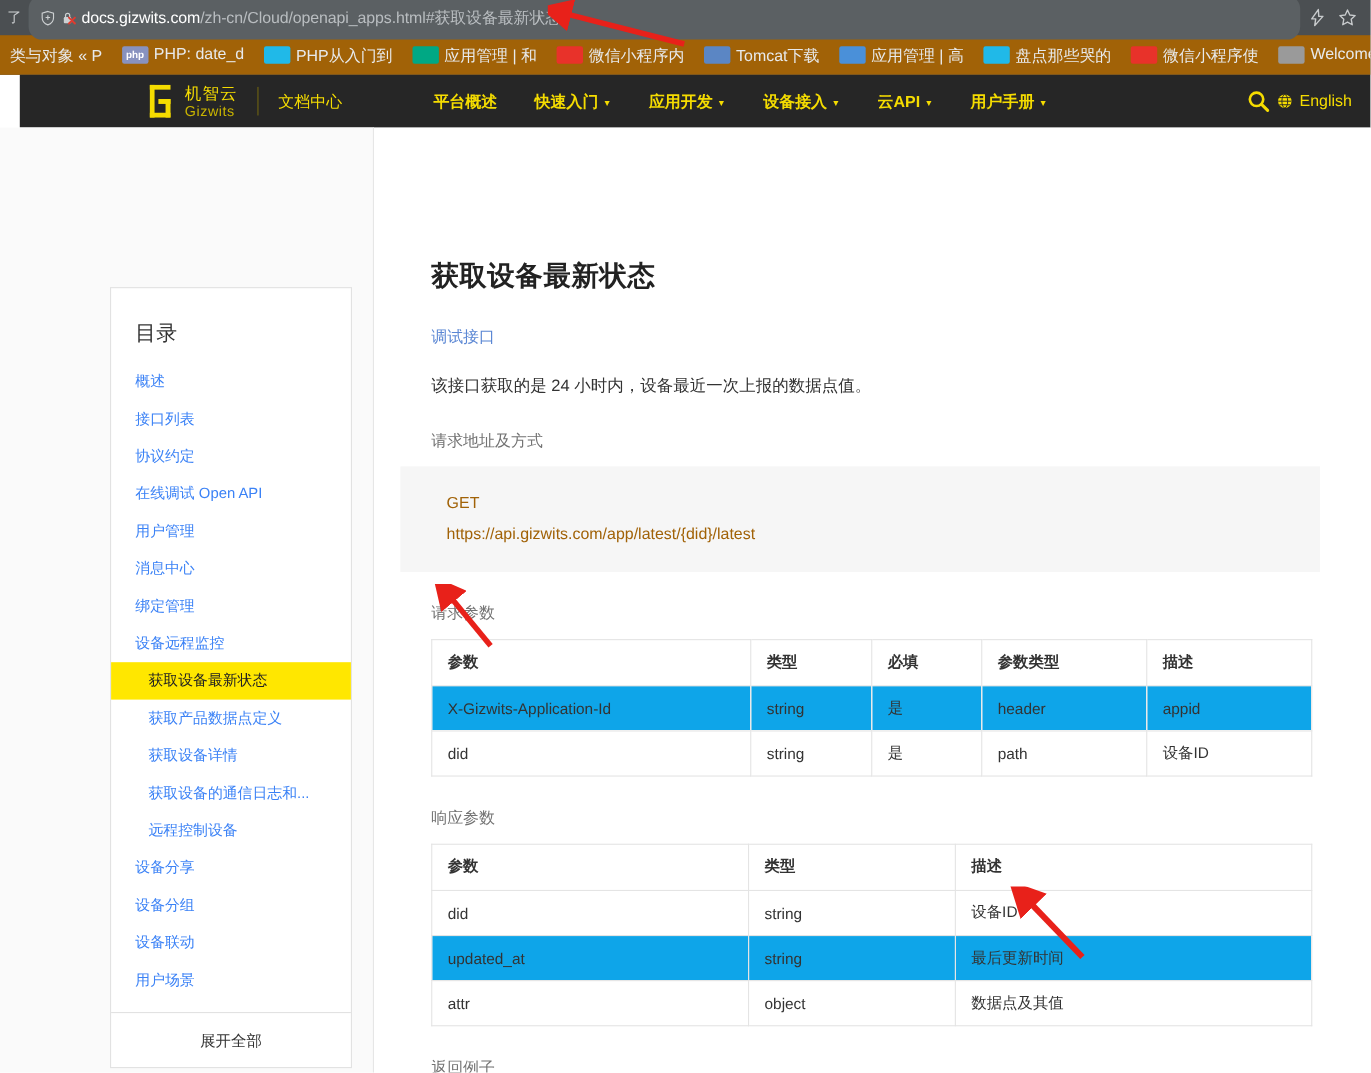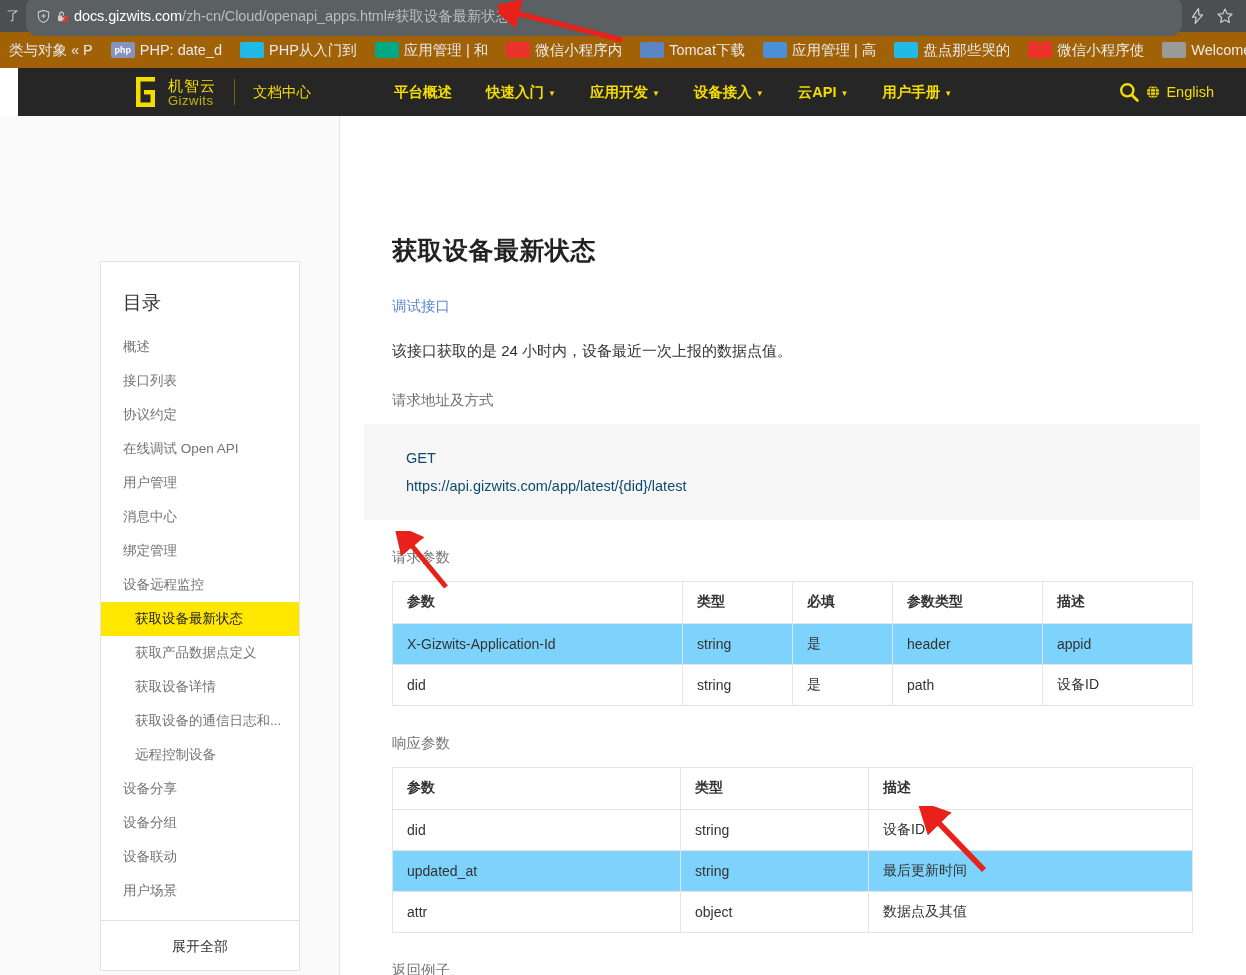--- a/index.html
+++ b/index.html
@@ -63,46 +63,46 @@
   #logo-en { font-size: 13px; color: #c9b400; letter-spacing: 0.5px; display:block; margin-top:1px;}
   #logo-divider { width: 1px; height: 26px; background: #6e6310; margin: 0 18px; flex: 0 0 auto; }
   #doc-center { font-size: 14.5px; color: #f5dc00; font-weight: normal; flex: 0 0 auto; }
   #main-nav { display: flex; align-items: center; margin-left: 66px; gap: 0; }
   .nav-item {
     font-size: 14.5px; color: #f5dc00; font-weight: bold;
     padding: 0 17px; white-space: nowrap; display:flex; align-items:center; gap:4px;
   }
   .caret { font-size: 8px; color: #f5dc00; position: relative; top: 1px; }
   #header-right {
-    position: absolute; right: 32px; display: flex; align-items: center; gap: 6px;
+    position: absolute; right: 17px; display: flex; align-items: center; gap: 6px;
   }
   #search-icon-wrap { display:flex; align-items:center; }
   #lang-switch { display: flex; align-items: center; gap: 6px; font-size: 14.5px; color: #f5dc00; }
   #globe-icon { width: 14px; height: 14px; }
 
   
   #page-body {
     position: relative; width: 1246px; height: 895px; background: #ffffff;
   }
   #left-gutter {
     position: absolute; left: 0; top: 0; width: 340px; height: 895px;
     background: #fafafa; border-right: 1px solid #e6e6e6;
   }
 
   
   #toc-panel {
-    position: absolute; left: 100px; top: 145px; width: 200px;
+    position: absolute; left: 100px; top: 145px; width: 220px;
     background: #ffffff; border: 1px solid #e2e2e2;
   }
   #toc-title {
     font-size: 19px; color: #333; padding: 28px 0 14px 22px; font-weight: 500;
   }
   #toc-list { padding-bottom: 12px; }
   .toc-item {
-    font-size: 13.5px; color: #737373; line-height: 34px; height: 34px;
+    font-size: 13.5px; color: #3b82f6; line-height: 34px; height: 34px;
     padding-left: 22px; white-space: nowrap; overflow: hidden;
   }
   .toc-item.indent { padding-left: 34px; }
   .toc-item.active { background: #ffe700; color: #222; }
   #toc-footer {
     border-top: 1px solid #e2e2e2; text-align: center;
     font-size: 14px; color: #333; line-height: 50px; height: 50px;
   }
 
   
@@ -118,34 +118,34 @@
     font-size: 14.5px; color: #5b87d4; margin-top: 30px; display: inline-block;
   }
   #intro-text { font-size: 15px; color: #333; margin-top: 24px; line-height: 1.5; }
   .section-label { font-size: 14.5px; color: #737373; margin-top: 28px; }
 
   .code-panel {
     background: #f6f6f6; margin-top: 14px; padding: 20px 0 20px 42px;
     font-family: "Liberation Sans", "DejaVu Sans", sans-serif;
   }
   .code-panel .code-line {
-    font-size: 14.5px; color: #0c4a6e; line-height: 28px; white-space: nowrap;
+    font-size: 14.5px; color: #a16207; line-height: 28px; white-space: nowrap;
   }
 
   table.api-table {
     border-collapse: collapse; width: 800px; margin-top: 14px;
     table-layout: fixed;
   }
   table.api-table th, table.api-table td {
     border: 1px solid #e4e4e4; text-align: left;
     padding: 0 14px; height: 41px; font-size: 14px; color: #333;
     overflow: hidden; white-space: nowrap;
   }
   table.api-table th { font-weight: bold; height: 42px; background: #ffffff; }
-  table.api-table tr.odd td { background: #7dd3fc; }
+  table.api-table tr.odd td { background: #0ea5e9; }
 
   
   .arrow { position: absolute; pointer-events: none; }
 </style>
 </head>
 <body>
 
 <div id="browser-chrome">
 
   <div id="urlbar-row">

